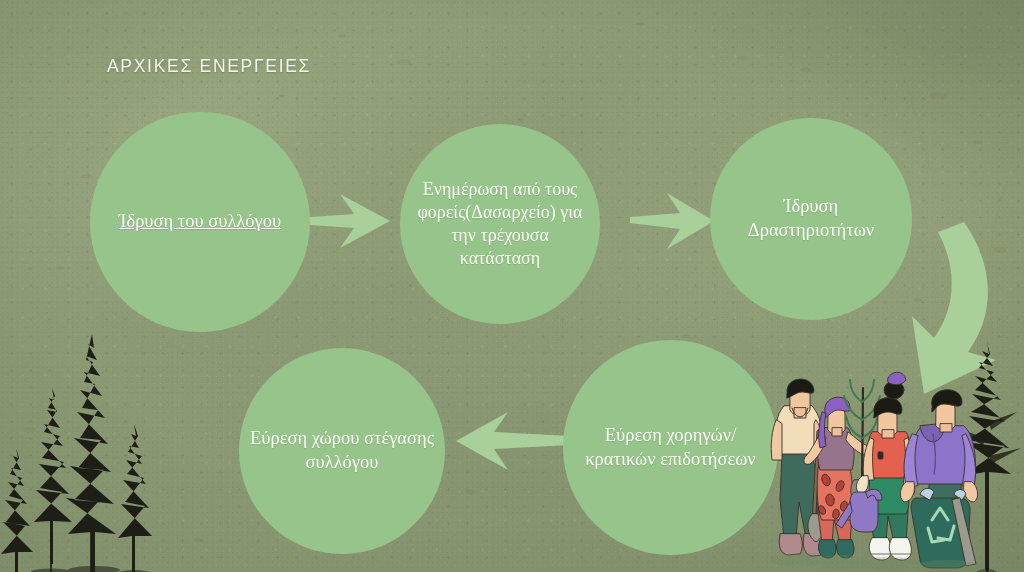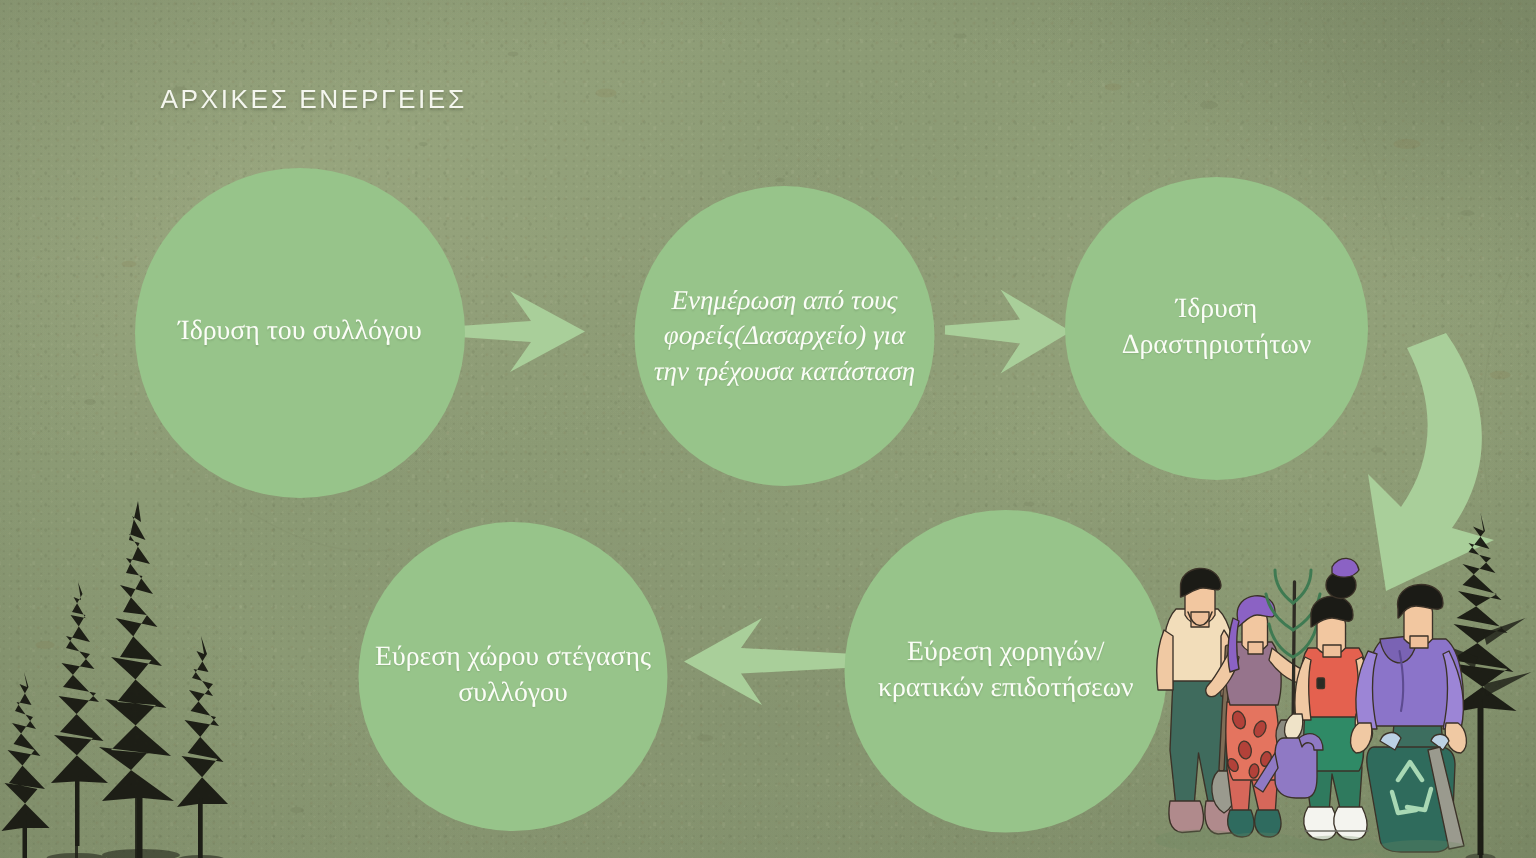--- a/index.html
+++ b/index.html
@@ -74,22 +74,22 @@
     text-align:center;
   }
   .node .label {
     color:#fbfdf7;
     font-family:"Liberation Serif", serif;
     line-height:1.28;
     padding:0 14px;
     text-shadow:0 1px 1px rgba(70,95,60,.18);
   }
   #node1 { left:90px;  top:112px; width:220px; height:220px; }
-  #node1 .label { font-size:18.5px; }
-  #node2 { left:423px; top:124px; width:200px; height:200px;font-style:italic; }
+  #node1 .label { font-size:18.5px;text-decoration:underline; }
+  #node2 { left:400px; top:124px; width:200px; height:200px; }
   #node2 .label { font-size:18px; padding:0 10px; }
   #node3 { left:710px; top:118px; width:202px; height:202px; }
   #node3 .label { font-size:18.5px; }
   #node4 { left:563px; top:340px; width:215px; height:215px; }
   #node4 .label { font-size:18.5px; padding:0 8px; }
   #node5 { left:239px; top:348px; width:206px; height:206px; }
   #node5 .label { font-size:18.5px; padding:0 10px; }
 
   
   .arrow { position:absolute; }

